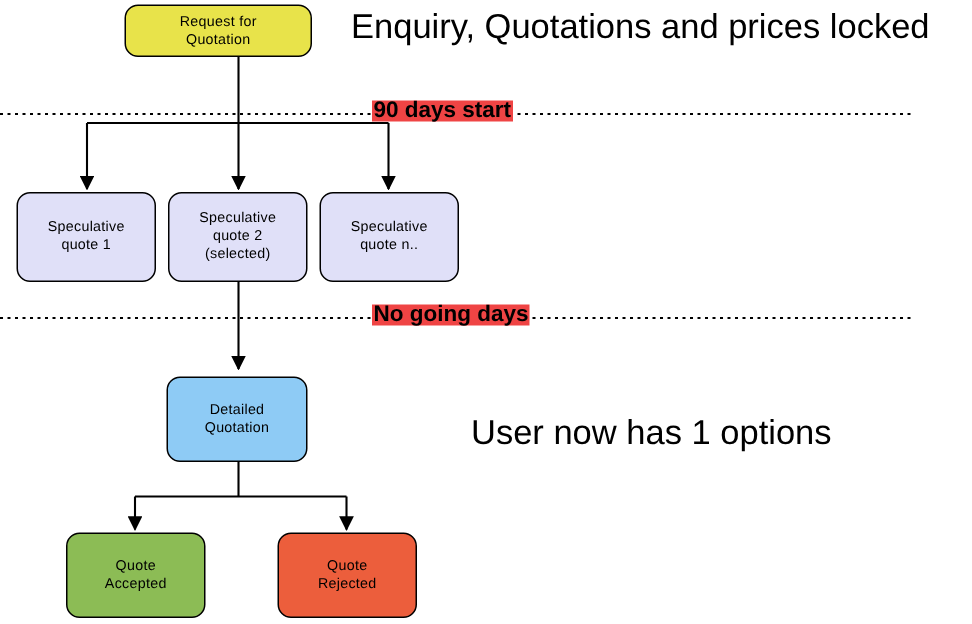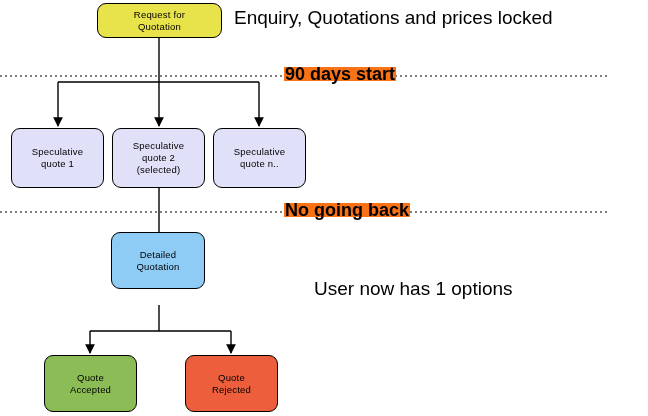--- a/index.html
+++ b/index.html
@@ -42,37 +42,36 @@
   }
   .node .node-label {
     white-space: pre-line;
     display: block;
     padding: 0 2px;
   }
   .annot {
     position: absolute;
     color: #000000;
     font-family: "Liberation Sans", sans-serif;
-    font-size: 19px;
+    font-size: 23px;
     line-height: 25px;
     white-space: pre-line;
     z-index: 4;
   }
   .phase-label {
     position: absolute;
     color: #000000;
     font-family: "Liberation Sans", sans-serif;
-    font-size: 18px;
+    font-size: 15px;
     font-weight: bold;
     line-height: 14px;
     white-space: nowrap;
-    background: #f97316;
+    background: #ef4444;
     z-index: 5;
     padding: 0 1px;
-    margin-left: 36px;
   }
 </style>
 </head>
 <body>
 
 <div id="diagram">
 
   <svg id="svg-layer" viewBox="0 0 648 416" xmlns="http://www.w3.org/2000/svg">
     <defs>
       <marker id="arrow" viewBox="0 0 10 10" refX="9" refY="5" markerWidth="7" markerHeight="7" orient="auto-start-reverse">
@@ -97,58 +96,58 @@
     </g>
 
     <g>
       <line x1="159" y1="305" x2="159" y2="331" stroke="#000000" stroke-width="1.4"></line>
       <line x1="90" y1="331" x2="231" y2="331" stroke="#000000" stroke-width="1.4"></line>
       <line x1="90" y1="331" x2="90" y2="353" stroke="#000000" stroke-width="1.4" marker-end="url(#arrow)"></line>
       <line x1="231" y1="331" x2="231" y2="353" stroke="#000000" stroke-width="1.4" marker-end="url(#arrow)"></line>
     </g>
   </svg>
 
-  <div class="node" style="left:97px; top:3px; width:125px; height:35px; background:#e8e34a;">
+  <div class="node" style="left:83px; top:3px; width:125px; height:35px; background:#e8e34a;">
     <span class="node-label">Request for
 Quotation</span>
   </div>
 
   <div class="node" style="left:11px; top:128px; width:93px; height:60px; background:#e0e0f8;">
     <span class="node-label">Speculative
 quote 1</span>
   </div>
 
   <div class="node" style="left:112px; top:128px; width:93px; height:60px; background:#e0e0f8;">
     <span class="node-label">Speculative
 quote 2
 (selected)</span>
   </div>
 
   <div class="node" style="left:213px; top:128px; width:93px; height:60px; background:#e0e0f8;">
     <span class="node-label">Speculative
 quote n..</span>
   </div>
 
-  <div class="node" style="left:111px; top:232px; width:94px; height:57px; background:#8ecbf5;">
+  <div class="node" style="left:111px; top:251px; width:94px; height:57px; background:#8ecbf5;">
     <span class="node-label">Detailed
 Quotation</span>
   </div>
 
   <div class="node" style="left:44px; top:355px; width:93px; height:57px; background:#8cbc55;">
     <span class="node-label">Quote
 Accepted</span>
   </div>
 
   <div class="node" style="left:185px; top:355px; width:93px; height:57px; background:#ec5e3c;">
     <span class="node-label">Quote
 Rejected</span>
   </div>
 
   <div class="phase-label" style="left:248px; top:67px;">90 days start</div>
 
-  <div class="phase-label" style="left:248px; top:203px;">No going back</div>
+  <div class="phase-label" style="left:248px; top:203px;">No going days</div>
 
   <div class="annot" style="left:234px; top:5px;">Enquiry, Quotations and prices locked</div>
 
 
   <div class="annot" style="left:314px; top:276px;">User now has 1 options</div>
 
 </div>
 
 </body></html>

